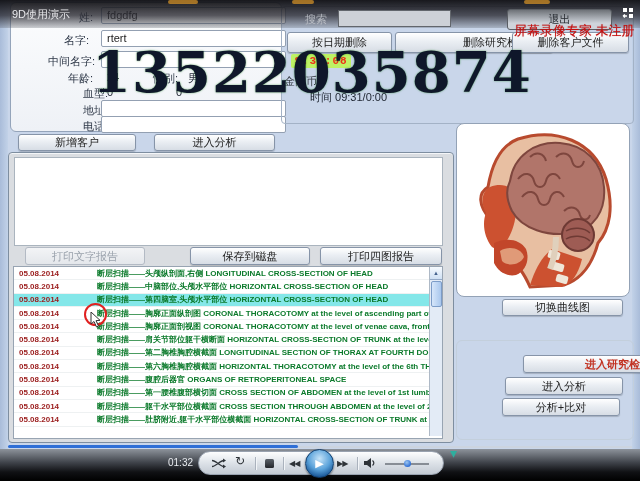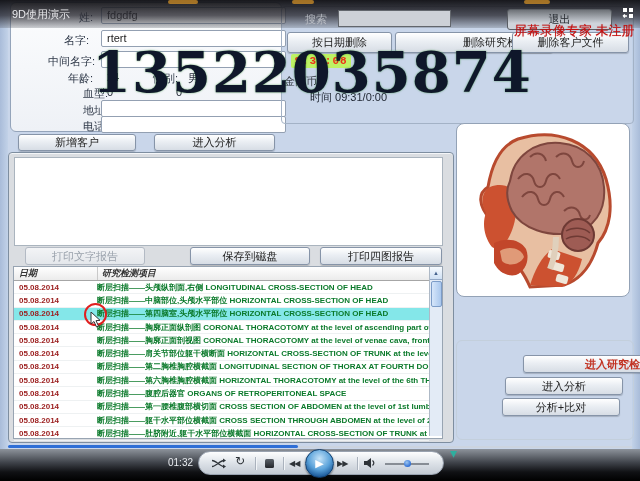--- a/index.html
+++ b/index.html
@@ -120,24 +120,20 @@
   <div class="btn" style="left:154px;top:134px;width:119px;height:15px;">进入分析</div>
 
   <div class="abs graybox" style="left:8px;top:152px;width:444px;height:289px;"></div>
   <div class="abs" style="left:14px;top:157px;width:427px;height:87px;background:#fff;border:1px solid #aab4be;z-index:2;"></div>
 
   <div class="btn dis" style="left:18px;top:247px;width:118px;height:16px;z-index:2;">打印文字报告</div>
   <div class="btn" style="left:170px;top:247px;width:118px;height:16px;z-index:2;margin-left:20px;">保存到磁盘</div>
   <div class="btn" style="left:320px;top:247px;width:120px;height:16px;z-index:2;">打印四图报告</div>
 
   <div class="abs tablebox">
-    <div class="thead">
-      <span class="h1">日期</span>
-      <span class="h2">研究检测项目</span>
-    </div>
     <div>
         <div class="trow">
           <span class="tdate">05.08.2014</span>
           <span class="titem"><span>断层扫描——头颅纵剖面,右侧 </span><span class="en">LONGITUDINAL CROSS-SECTION OF HEAD</span></span>
         </div>
         <div class="trow">
           <span class="tdate">05.08.2014</span>
           <span class="titem"><span>断层扫描——中脑部位,头颅水平部位 </span><span class="en">HORIZONTAL CROSS-SECTION OF HEAD</span></span>
         </div>
         <div class="trow sel">
@@ -208,20 +204,21 @@
       <path d="M62 70 C68 62 76 64 78 72 C80 80 88 80 90 72 C92 64 100 62 104 70" stroke="#7e463e" stroke-width="2" fill="none"></path>
       <path d="M96 30 C102 24 110 26 112 34 C114 42 122 42 124 34" stroke="#7e463e" stroke-width="2" fill="none"></path>
       <path d="M104 84 C110 78 118 80 120 88 C122 94 128 94 130 88" stroke="#7e463e" stroke-width="2" fill="none"></path>
       <path d="M70 30 C76 24 84 26 86 34" stroke="#7e463e" stroke-width="2" fill="none"></path>
       <circle cx="118" cy="108" r="16" fill="#9e5c54" stroke="#6e3a34" stroke-width="2"></circle>
       <path d="M106 104 C112 100 124 100 130 106 M106 112 C112 108 124 108 130 114" stroke="#6e3a34" stroke-width="1.5" fill="none"></path>
       <path d="M96 110 C96 122 94 132 90 142" stroke="#e0d0bc" stroke-width="6" fill="none"></path>
     </svg>
   </div>
 
+  <div class="btn" style="left:502px;top:299px;width:119px;height:15px;z-index:2;">切换曲线图</div>
 
   <div class="abs" style="left:456px;top:340px;width:176px;height:98px;border:1px solid #c3cfdc;border-radius:6px;"></div>
   <div class="btn red" style="left:523px;top:355px;width:116px;height:16px;z-index:2;padding-left:36px;">进入研究检测</div>
   <div class="btn" style="left:505px;top:377px;width:116px;height:16px;z-index:2;">进入分析</div>
   <div class="btn" style="left:502px;top:398px;width:116px;height:16px;z-index:2;">分析+比对</div>
 
   <div class="abs topbar">
     <span class="title">9D使用演示</span>
   </div>
   <div class="smudge" style="left:168px;width:30px;"></div>

